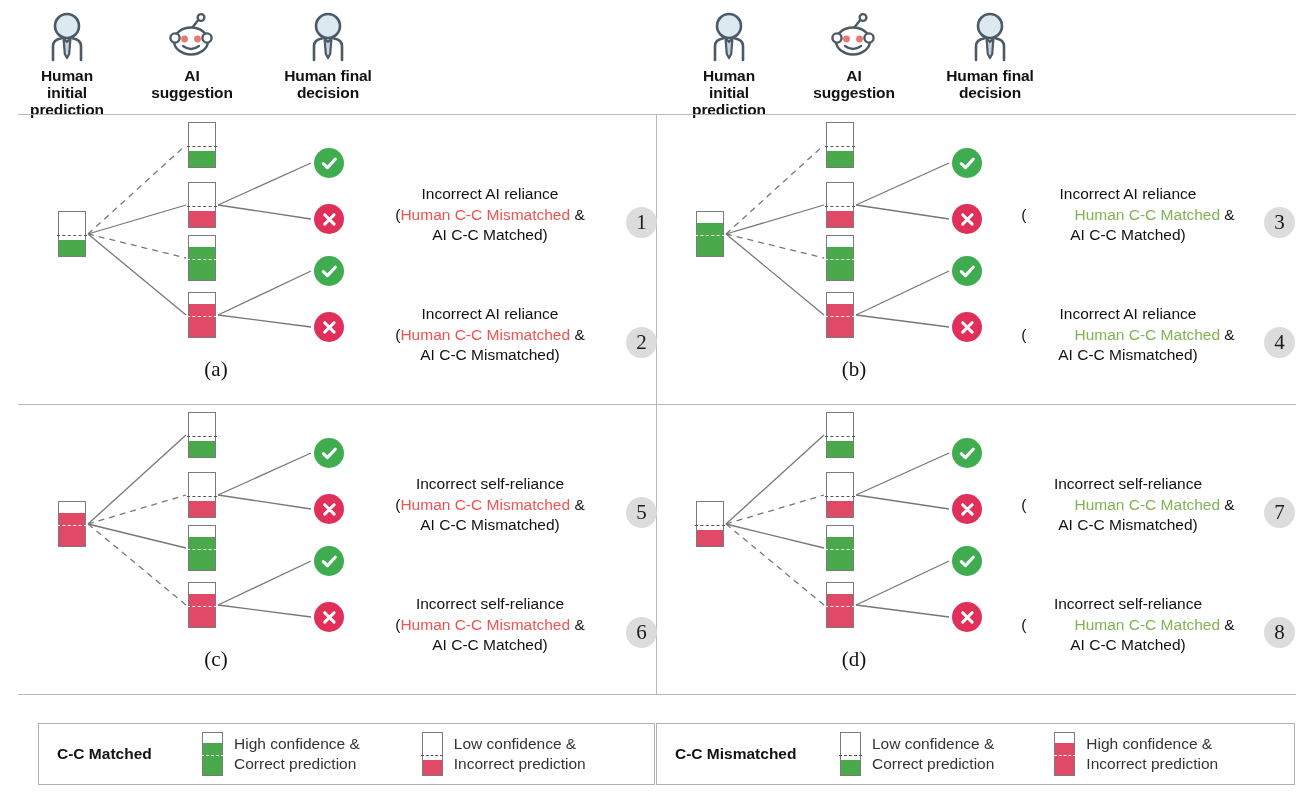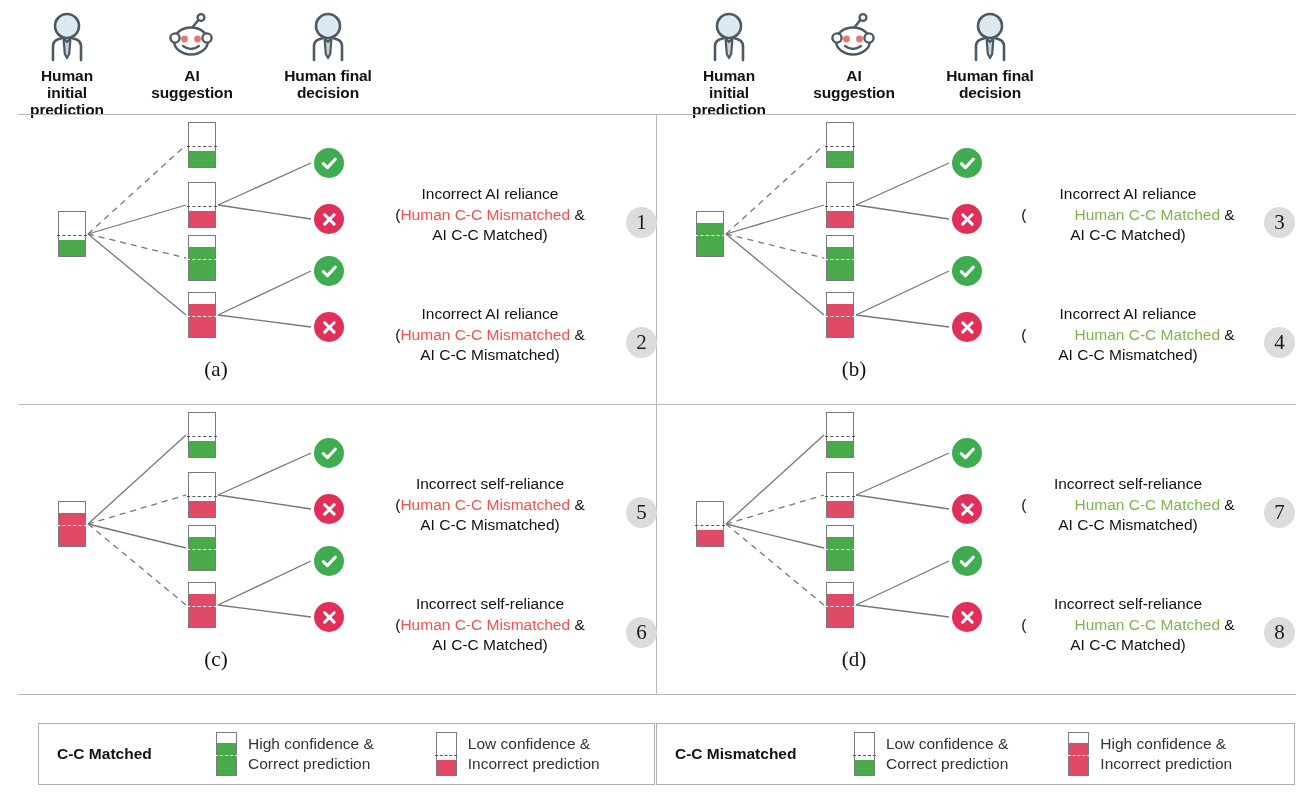--- a/index.html
+++ b/index.html
@@ -48,21 +48,21 @@
 
   
   .panel-letter{
     position:absolute;font-family:"Liberation Serif","DejaVu Serif",serif;
     font-size:21px;color:#111;text-align:center;width:60px;
   }
 
   
   .legend-box{
     position:absolute;box-sizing:border-box;border:1px solid #b0b0b0;background:#fff;
-    display:flex;align-items:center;gap:14px;
+    display:flex;align-items:center;
   }
   .legend-title{font-weight:bold;font-size:15.5px;color:#111;white-space:nowrap;}
   .legend-item{display:flex;align-items:center;gap:11px;}
   .legend-item .txt{font-size:15.5px;line-height:20px;color:#333;white-space:nowrap;}
   .lbar{position:relative;width:21px;height:44px;box-sizing:border-box;border:1.6px solid #7b7b7b;background:#fff;}
   .lbar .fill{position:absolute;left:0;right:0;bottom:0;}
   .lbar .dash{position:absolute;left:-1.6px;right:-1.6px;height:0;border-top:1.6px dashed #555;}
   .lbar .dash.onfill{border-top-color:#fff;}
 </style>
 </head>

